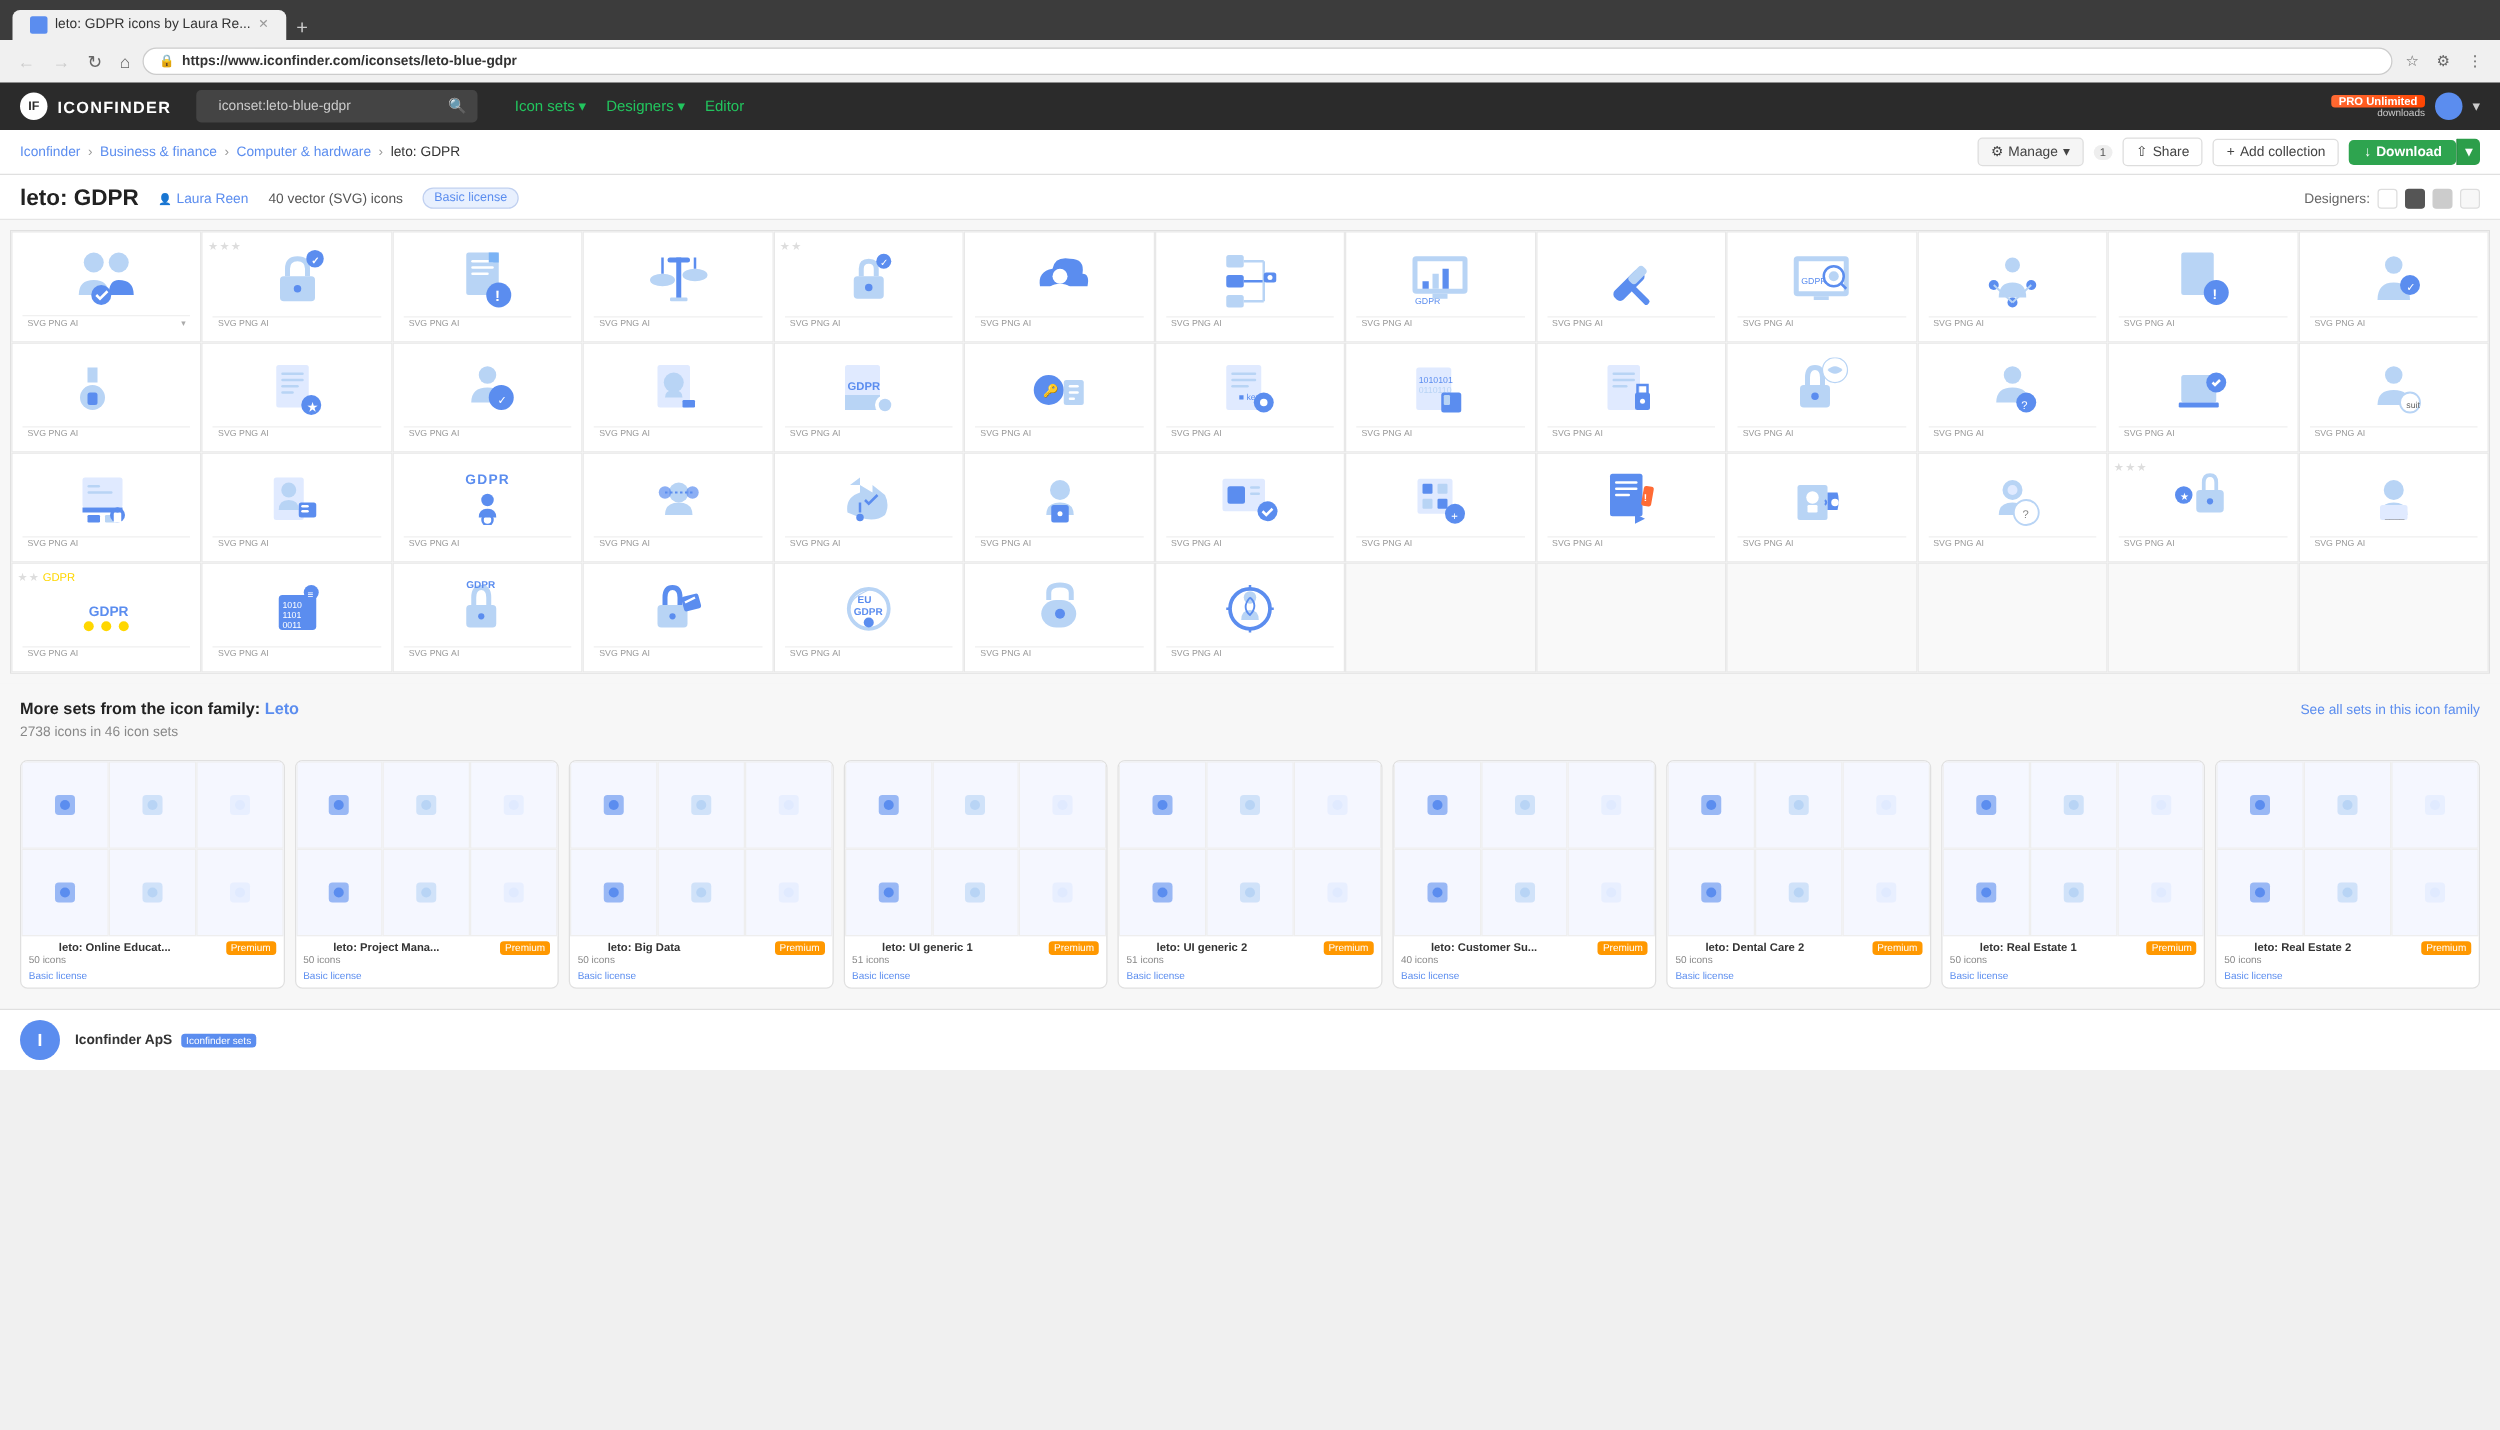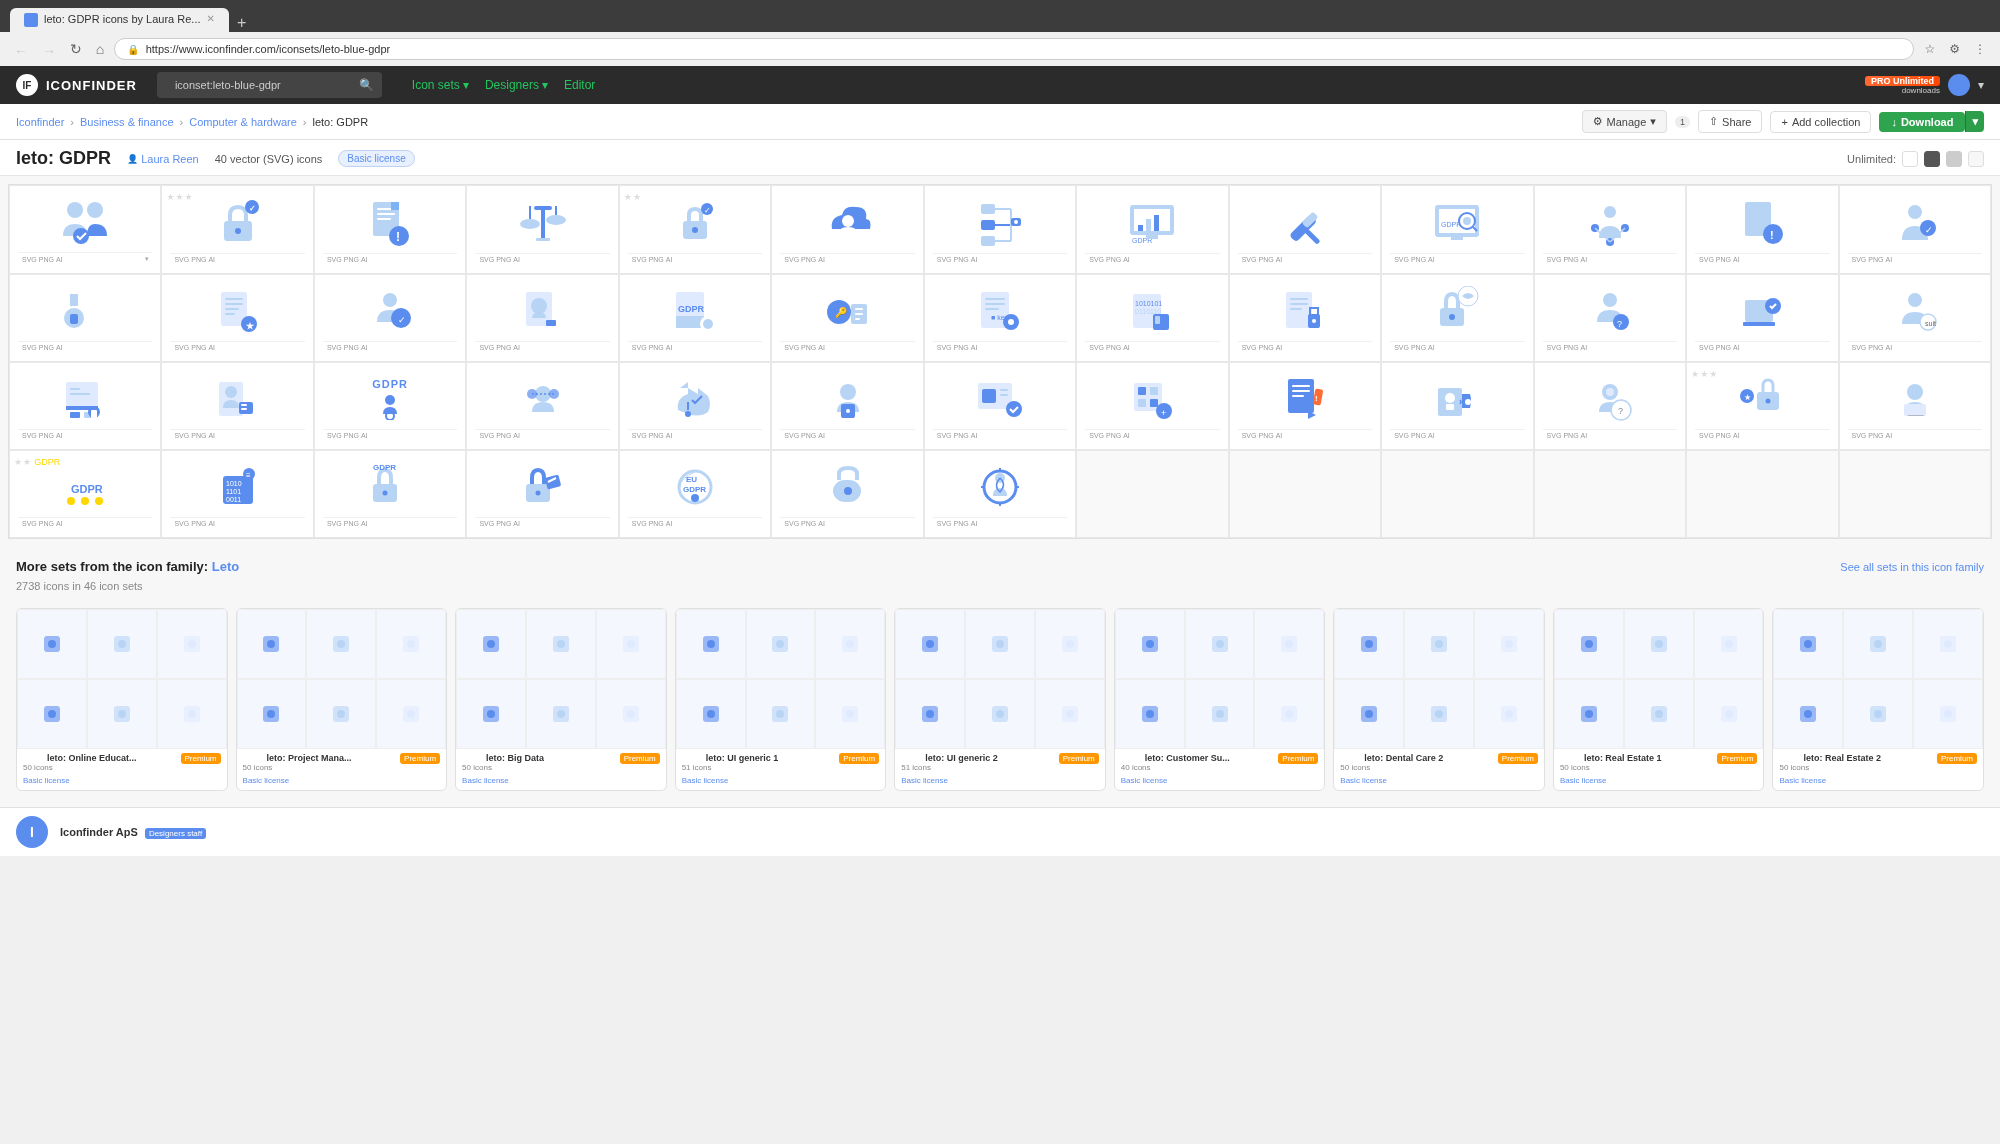--- a/index.html
+++ b/index.html
@@ -11,21 +11,21 @@
     .browser-tab { background: #f0f0f0; border-radius: 6px 6px 0 0; padding: 5px 14px; font-size: 11px; color: #333; display: flex; align-items: flex-start; gap: 6px; min-width: 200px; }
     .browser-tab .tab-close { color: #999; cursor: pointer; font-size: 10px; }
     .browser-tab .tab-favicon { width: 14px; height: 14px; background: #5b8def; border-radius: 2px; }
     .new-tab-btn { background: transparent; border: none; color: #ccc; font-size: 16px; padding: 0 8px; cursor: pointer; }
 
     .browser-toolbar { background: #f0f0f0; padding: 6px 10px; display: flex; align-items: center; gap: 6px; }
     .nav-btn { background: transparent; border: none; color: #666; cursor: pointer; font-size: 14px; padding: 2px 4px; }
     .nav-btn:disabled { color: #ccc; }
     .address-bar { flex: 1; border: 1px solid #ccc; border-radius: 15px; padding: 4px 12px; font-size: 11px; background: white; display: flex; align-items: center; gap: 6px; }
     .address-bar .lock-icon { color: #666; font-size: 10px; }
-    .address-text { flex: 1; color: #333; }
+    .address-text { flex: 1; color: #333; font-weight: bold; }
     .toolbar-icon-btn { background: transparent; border: none; cursor: pointer; color: #666; font-size: 12px; padding: 2px 4px; }
 
     
     .app-header { background: #2b2b2b; padding: 0 16px; display: flex; align-items: center; gap: 20px; height: 38px; }
     .app-logo { display: flex; align-items: center; gap: 8px; }
     .logo-icon { width: 22px; height: 22px; background: white; border-radius: 50%; display: flex; align-items: center; justify-content: center; font-size: 10px; font-weight: bold; color: #2b2b2b; }
     .logo-text { color: white; font-size: 13px; font-weight: 600; letter-spacing: 1px; }
     .header-search { background: #444; border: none; border-radius: 4px; padding: 4px 10px; color: #ccc; font-size: 11px; width: 200px; }
     .header-search::placeholder { color: #888; }
     .nav-links { display: flex; gap: 16px; margin-left: 10px; }
@@ -197,21 +197,21 @@
 
 <div class="page-header">
   <span class="page-title">leto: GDPR</span>
   <span class="author-link">
     <span style="font-size:9px;">👤</span>
     <span>Laura Reen</span>
   </span>
   <span class="icon-count">40 vector (SVG) icons</span>
   <span class="license-badge">Basic license</span>
   <div class="bg-selector">
-    <span>Unlimited:</span>
+    <span>Designers:</span>
     <div class="bg-option bg-white"></div>
     <div class="bg-option bg-dark"></div>
     <div class="bg-option bg-gray"></div>
     <div class="bg-option" style="background:#f7f7f7;border:1px solid #ddd;"></div>
   </div>
 </div>
 
 <div class="main-content">
   <div class="icon-grid">
 
@@ -1546,15 +1546,15 @@
       </div>
     </div>
 </div>
 
 <div class="bottom-bar">
   <div class="chat-avatar">
     <span>I</span>
   </div>
   <div class="chat-info">
     <span class="chat-name">Iconfinder ApS</span>
-    <span class="staff-badge">Designers staff</span>
+    <span class="staff-badge">Iconfinder sets</span>
   </div>
 </div>
 
 </body></html>

